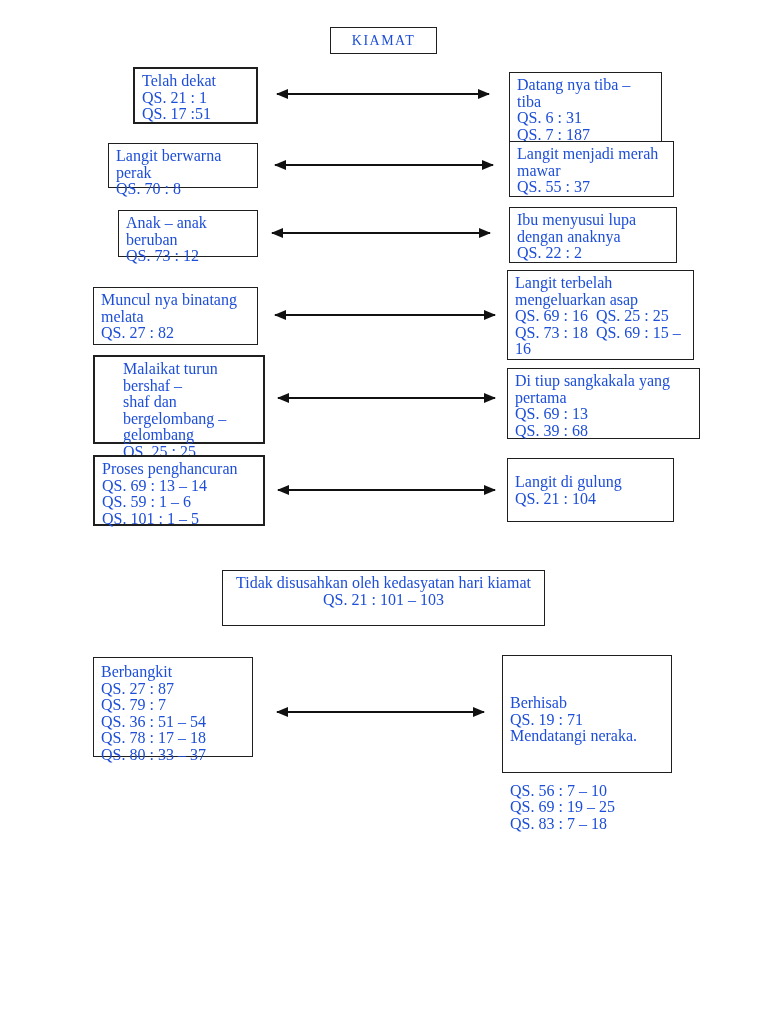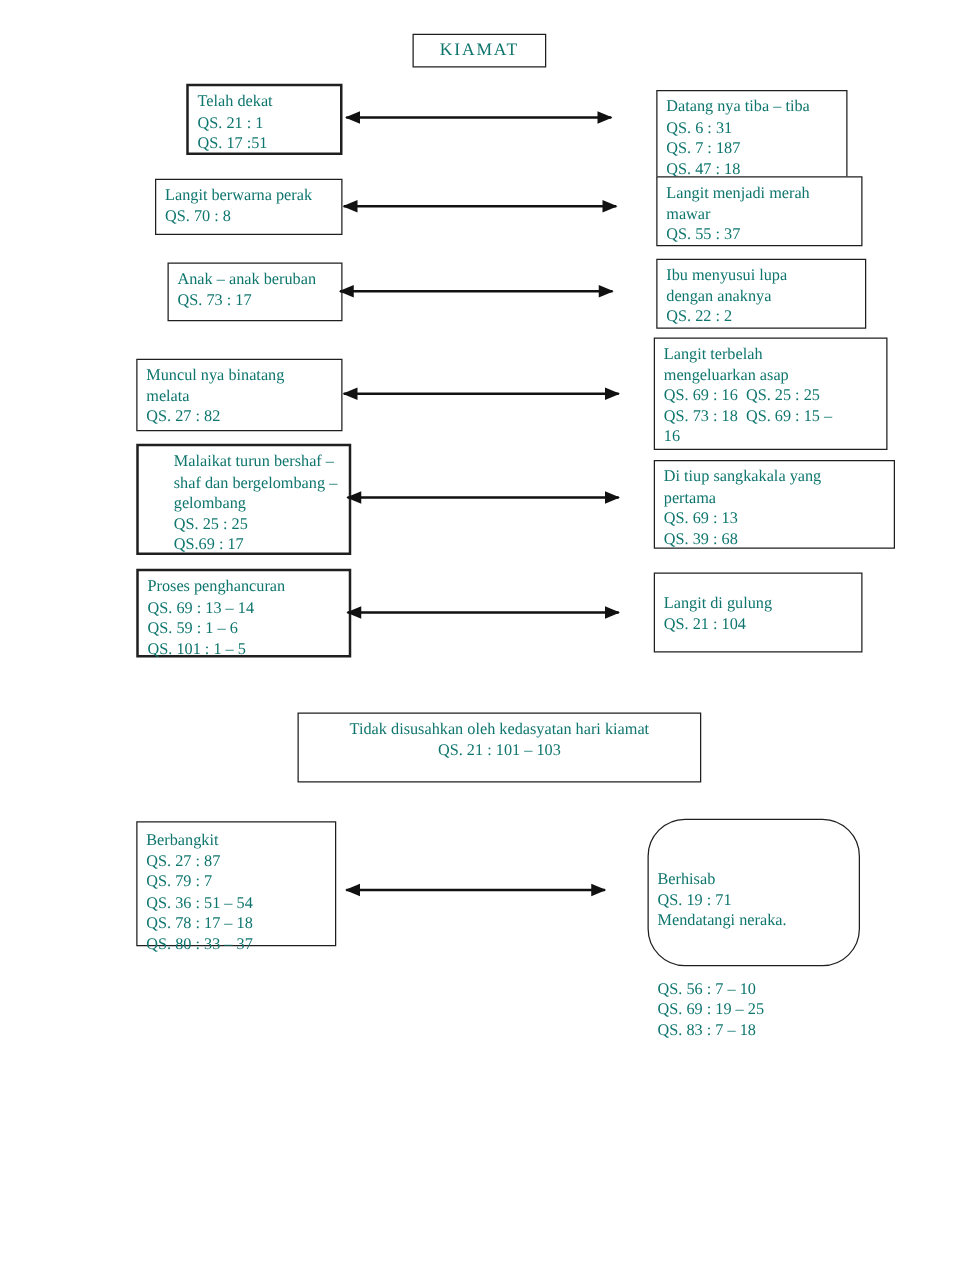--- a/index.html
+++ b/index.html
@@ -2,33 +2,32 @@
 <html><head>
 <meta charset="utf-8">
 <style>
   html, body { margin: 0; padding: 0; background: #ffffff; }
   .page {
     position: relative;
     width: 768px;
     height: 1024px;
     background: #ffffff;
     font-family: "Liberation Serif", serif;
-    color: #0f766e;
+    color: #1d4ed8;
     overflow: hidden;
   }
   .box {
     position: absolute;
     border: 1.5px solid #1f1f1f;
     background: #ffffff;
-    font-size: 13px;
+    font-size: 16px;
     line-height: 16.5px;
     padding: 4px 7px;
     white-space: pre-wrap;
     box-sizing: border-box;
-    margin-left: 16px;
   }
   .title-box {
     position: absolute;
     left: 330px; top: 27px; width: 107px; height: 27px;
     border: 1px solid #1f1f1f;
     background: #ffffff;
     font-size: 14px;
     letter-spacing: 1.5px;
     display: flex; align-items: center; justify-content: center;
     box-sizing: border-box;
@@ -41,21 +40,21 @@
   .n3l { left:118px; top:210px; width:140px; height:47px; }
   .n3r { left:509px; top:207px; width:168px; height:56px; }
   .n4l { left:93px;  top:287px; width:165px; height:58px; }
   .n4r { left:507px; top:270px; width:187px; height:90px; }
   .n5l { left:93px;  top:355px; width:172px; height:89px; border-width:2px;padding-left:28px; }
   .n5r { left:507px; top:368px; width:193px; height:71px; }
   .n6l { left:93px;  top:455px; width:172px; height:71px; border-width:2px; }
   .n6r { left:507px; top:458px; width:167px; height:64px; padding-top:15px; }
   .summary { left:222px; top:570px; width:323px; height:56px; text-align:center; }
   .nbl { left:93px;  top:657px; width:160px; height:100px; padding-top:6px; }
-  .nbr { left:502px; top:655px; width:170px; height:118px; padding-top:6px;border-radius:30px; }
+  .nbr { left:502px; top:655px; width:170px; height:118px; padding-top:6px; }
   .nbr .gap-block { margin-top: 5px; }
 
   
   .arrow {
     position: absolute;
     height: 0;
     border-top: 2px solid #111111;
   }
   .arrow::before, .arrow::after {
     content: "";
@@ -94,21 +93,21 @@
 QS. 47 : 18</div>
 
   <div class="box n2l">Langit berwarna perak
 QS. 70 : 8</div>
   <div class="arrow a2"></div>
   <div class="box n2r">Langit menjadi merah
 mawar
 QS. 55 : 37</div>
 
   <div class="box n3l">Anak – anak beruban
-QS. 73 : 17</div>
+QS. 73 : 12</div>
   <div class="arrow a3"></div>
   <div class="box n3r">Ibu menyusui lupa
 dengan anaknya
 QS. 22 : 2</div>
 
   <div class="box n4l">Muncul nya binatang
 melata
 QS. 27 : 82</div>
   <div class="arrow a4"></div>
   <div class="box n4r">Langit terbelah

